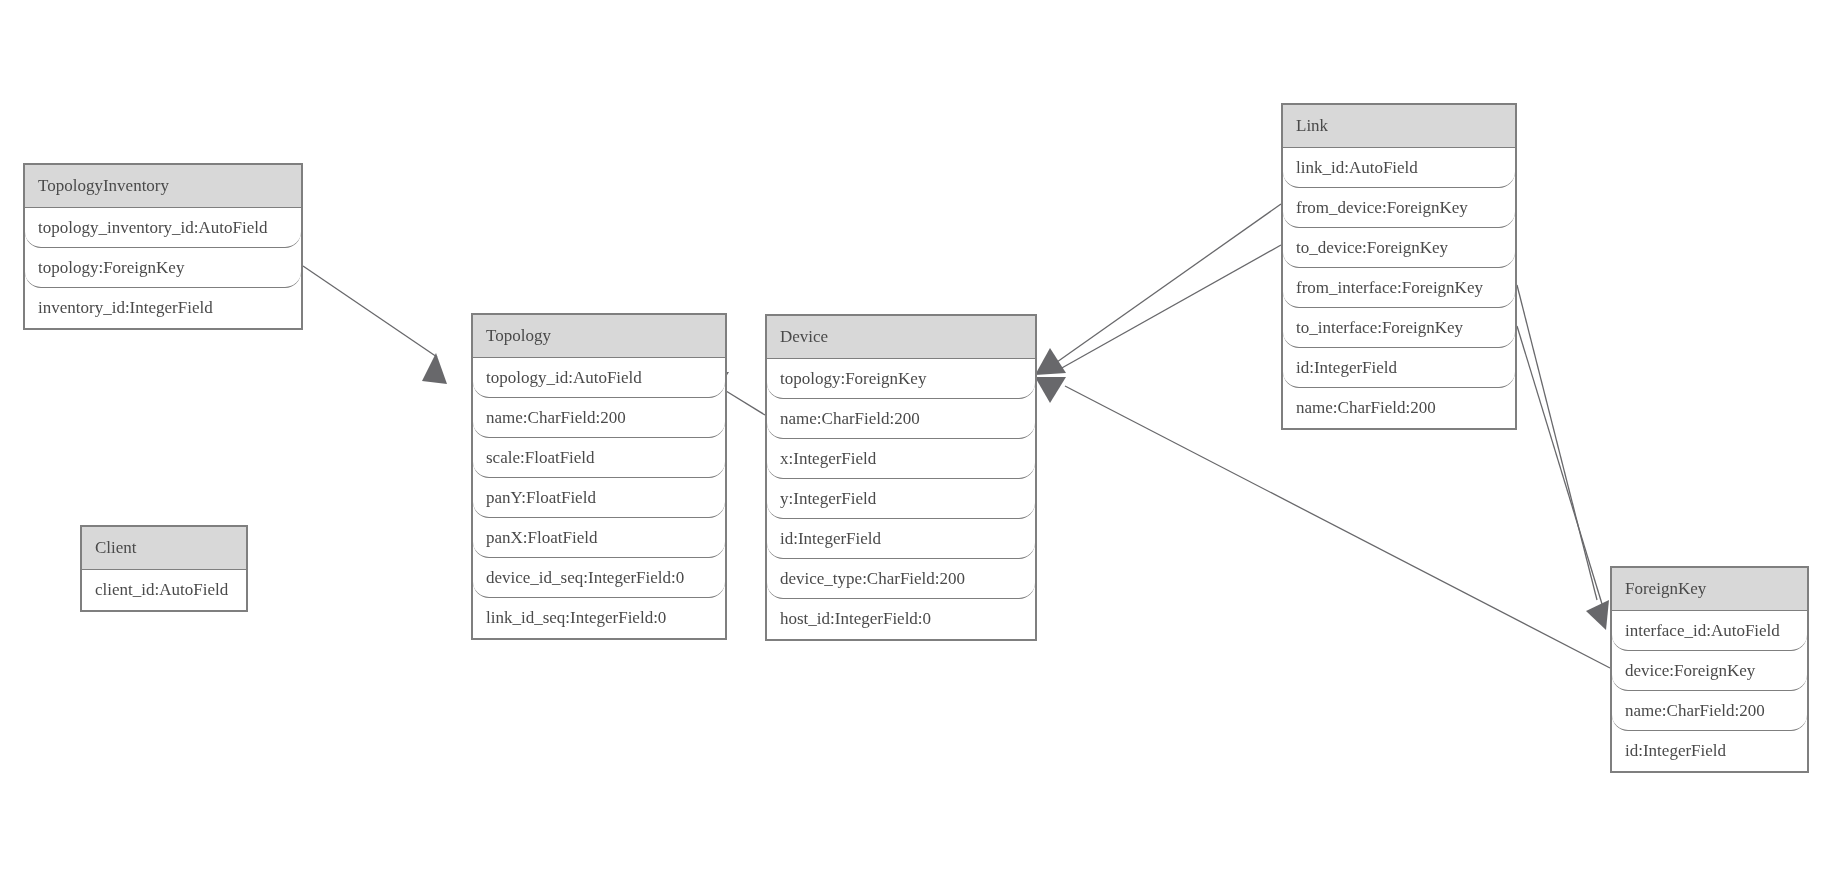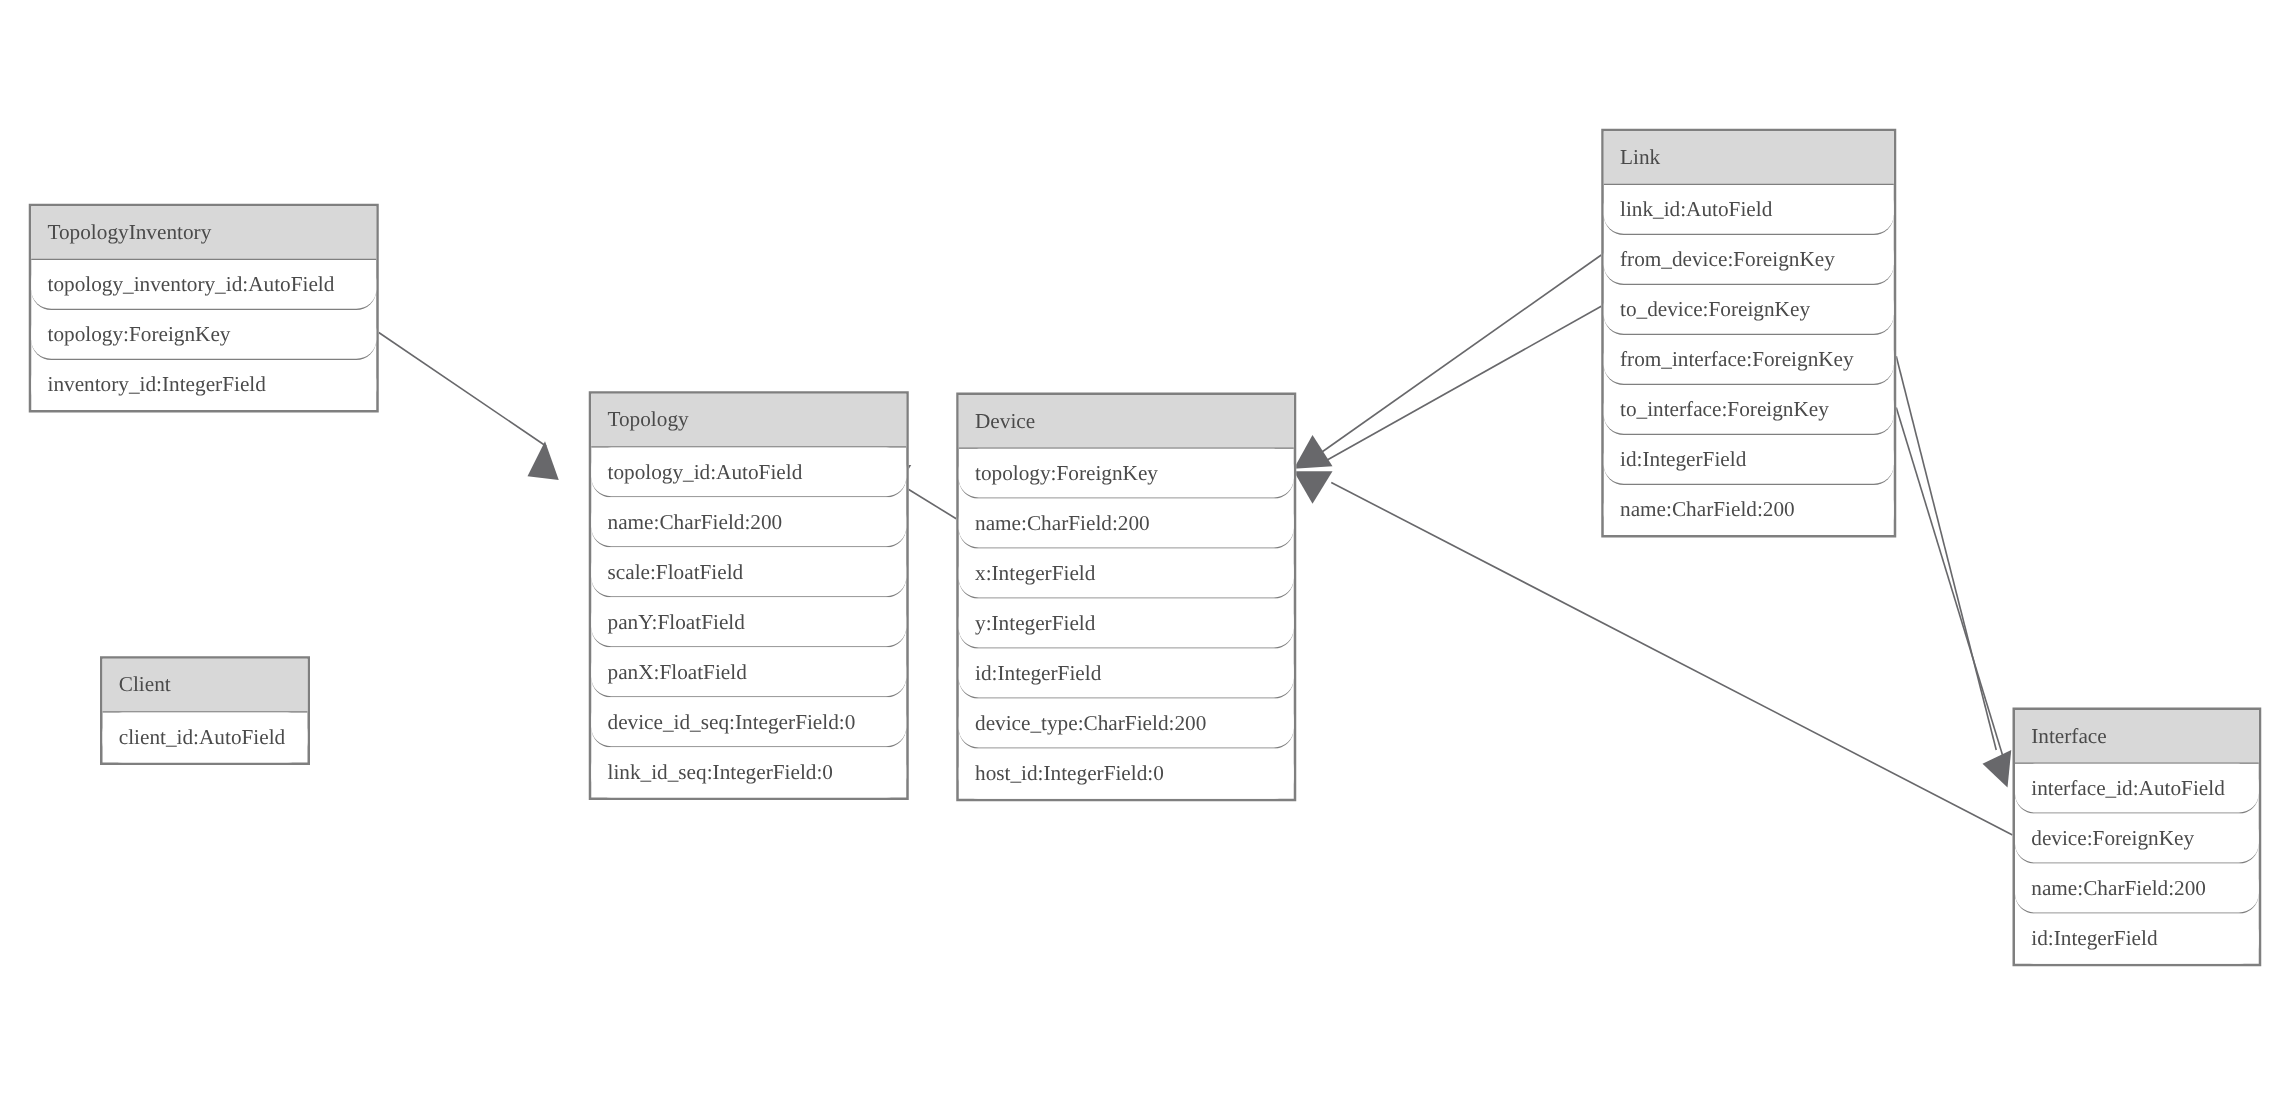--- a/index.html
+++ b/index.html
@@ -129,20 +129,20 @@
     <div class="erd-row">link_id:AutoField</div>
     <div class="erd-row">from_device:ForeignKey</div>
     <div class="erd-row">to_device:ForeignKey</div>
     <div class="erd-row">from_interface:ForeignKey</div>
     <div class="erd-row">to_interface:ForeignKey</div>
     <div class="erd-row">id:IntegerField</div>
     <div class="erd-row">name:CharField:200</div>
   </div>
 
   <div class="erd-table" style="left:1610px; top:566px; width:199px;">
-    <div class="erd-header">Interface</div>
+    <div class="erd-header">ForeignKey</div>
     <div class="erd-row">interface_id:AutoField</div>
     <div class="erd-row">device:ForeignKey</div>
     <div class="erd-row">name:CharField:200</div>
     <div class="erd-row">id:IntegerField</div>
   </div>
 
 </div>
 
 </body></html>

